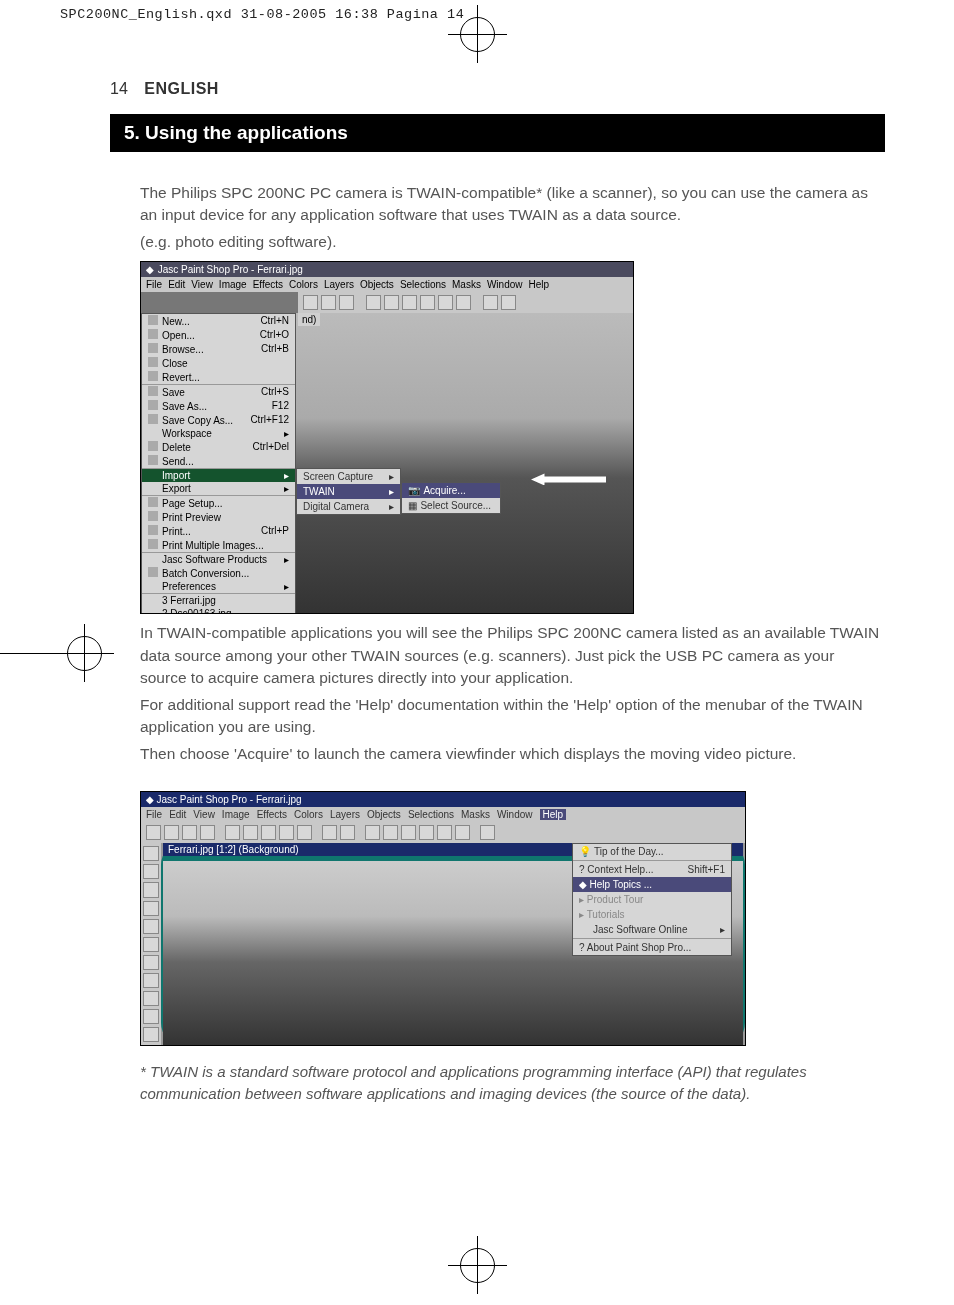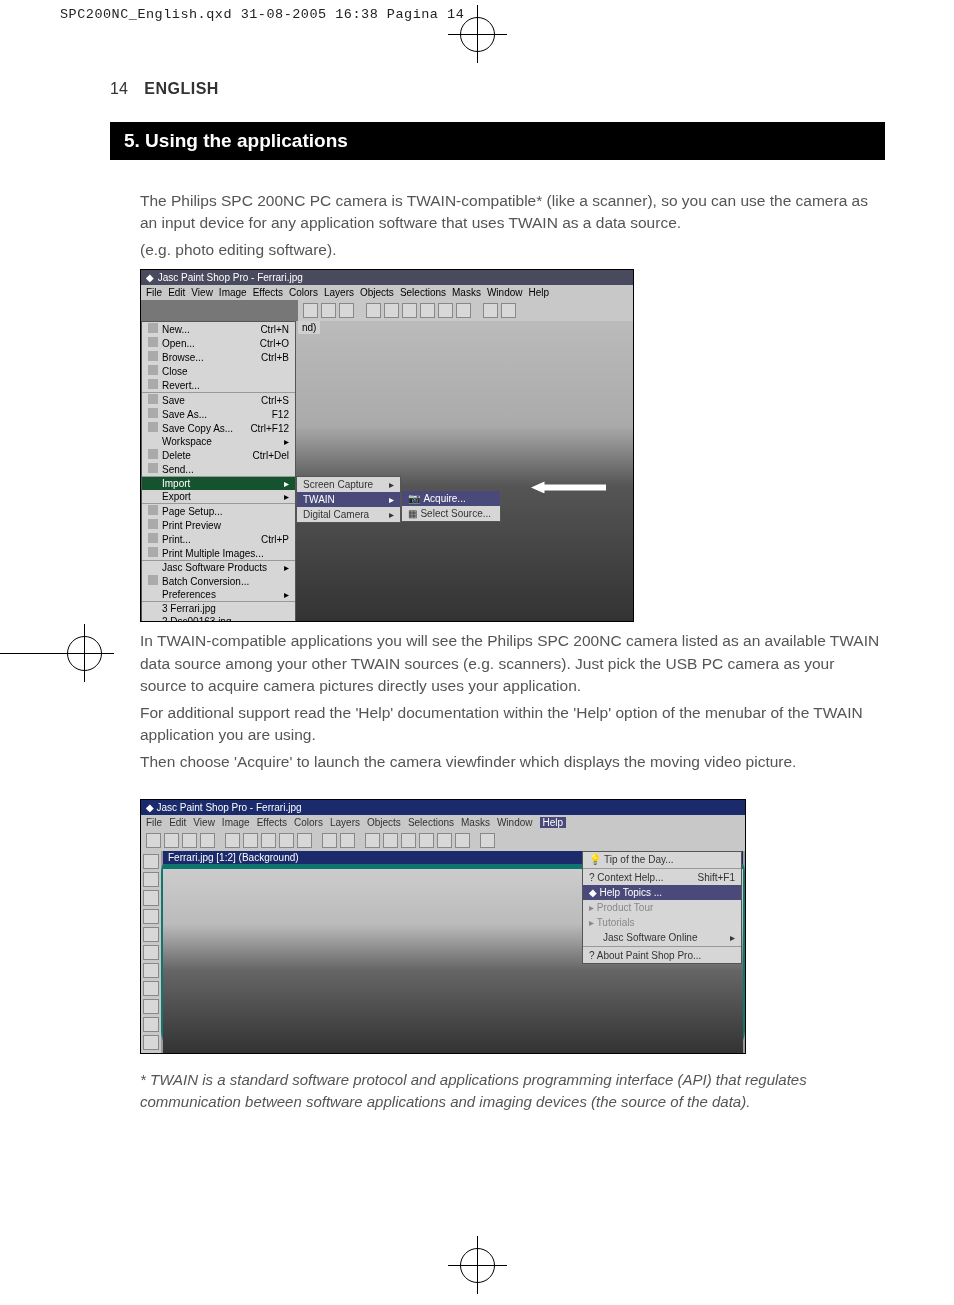--- a/index.html
+++ b/index.html
@@ -10,34 +10,34 @@
 .crop-mark.crosshair-h { position:absolute; top:34px; left:448px; width:59px; height:1px; background:#000; }
 .crop-mark.crosshair-v { position:absolute; top:5px; left:477px; width:1px; height:58px; background:#000; }
 .crop-mark.left { top:653px; left:0; width:55px; height:1px; background:#000; }
 .crop-mark.left-circ { position:absolute; top:636px; left:67px; width:35px; height:35px; border:1px solid #000; border-radius:50%; }
 .crop-mark.left-ch { position:absolute; top:653px; left:55px; width:59px; height:1px; background:#000; }
 .crop-mark.left-cv { position:absolute; top:624px; left:84px; width:1px; height:58px; background:#000; }
 .crop-mark.bottom-circ { position:absolute; top:1248px; left:460px; width:35px; height:35px; border:1px solid #000; border-radius:50%; }
 .crop-mark.bottom-ch { position:absolute; top:1265px; left:448px; width:59px; height:1px; background:#000; }
 .crop-mark.bottom-cv { position:absolute; top:1236px; left:477px; width:1px; height:58px; background:#000; }
 .content { position:absolute; top:80px; left:110px; width:775px; }
-.pageno-row { font-size:16px; font-weight:bold; margin-bottom:24px; }
+.pageno-row { font-size:16px; font-weight:bold; margin-bottom:16px; }
 .pageno { font-weight:normal; margin-right:12px; }
 .lang { letter-spacing:0.5px; }
 .section-bar { background:#000; color:#fff; font-size:19px; font-weight:bold; padding:8px 14px; margin-bottom:30px; }
 .body-text { font-size:15.5px; line-height:1.45; margin:0 0 4px 30px; color:#555; }
 .shot { margin:8px 0 8px 30px; width:494px; background:#777; border:1px solid #000; }
 .shot .titlebar { background:#4a4a5e; color:#fff; font-size:10px; padding:2px 5px; display:flex; align-items:center; gap:4px; }
 .shot .menubar { background:#c8c8c8; color:#000; font-size:10px; padding:2px 5px; display:flex; gap:6px; }
 .shot .toolbar { background:#c8c8c8; padding:3px 5px; display:flex; gap:3px; }
 .tb-btn { width:15px; height:15px; background:#d8d8d8; border:1px solid #888; }
 .shot .workarea { position:relative; height:300px; background:#888; overflow:hidden; }
 .file-dropdown { position:absolute; top:0; left:0; width:155px; background:#d6d6d6; border:1px solid #555; font-size:10px; color:#000; }
 .file-dropdown .grp { border-bottom:1px solid #999; }
-.file-dropdown .mi { padding:1px 6px; display:flex; justify-content:space-between; align-items:flex-end; }
+.file-dropdown .mi { padding:1px 6px; display:flex; justify-content:space-between; align-items:flex-start; }
 .file-dropdown .mi.hl { background:#14532d; color:#fff; }
 .file-dropdown .ic { width:10px; height:10px; background:#aaa; display:inline-block; margin-right:4px; }
 .submenu { position:absolute; top:155px; left:155px; width:105px; background:#d6d6d6; border:1px solid #555; font-size:10px; }
 .submenu .mi2 { padding:2px 6px; display:flex; justify-content:space-between; }
 .submenu .mi2.hl { background:#4a4a7a; color:#fff; }
 .submenu2 { position:absolute; top:169px; left:260px; width:100px; background:#d6d6d6; border:1px solid #555; font-size:10px; }
 .submenu2 .mi3 { padding:2px 6px; display:flex; align-items:center; gap:3px; }
 .submenu2 .mi3.hl { background:#4a4a7a; color:#fff; }
 .car-bg { position:absolute; inset:0; background:linear-gradient(180deg,#bbb 0%,#aaa 35%,#555 55%,#333 100%); }
 .arrow { position:absolute; top:160px; left:390px; }
@@ -46,21 +46,21 @@
 .shot2 .titlebar { background:#1a2a6a; color:#fff; font-size:10px; padding:2px 5px; }
 .shot2 .menubar { background:#c8c8c8; font-size:10px; padding:2px 5px; display:flex; gap:7px; }
 .shot2 .menubar .m.hl { background:#4a4a7a; color:#fff; padding:0 3px; }
 .shot2 .toolbar { background:#c8c8c8; padding:3px 5px; display:flex; gap:3px; }
 .shot2 .workarea2 { position:relative; height:202px; background:#999; display:flex; }
 .tool-palette { width:20px; background:#c8c8c8; display:flex; flex-direction:column; gap:3px; padding:3px 2px; }
 .tp { width:16px; height:16px; background:#d8d8d8; border:1px solid #888; }
 .canvas2 { flex:1; position:relative; background:#0f766e;border-radius:22px; }
 .canvas2 .inner-title { position:absolute; top:0; left:2px; right:2px; background:#1a2a6a; color:#fff; font-size:10px; padding:1px 5px; }
 .car2 { position:absolute; top:18px; left:2px; right:2px; bottom:0; background:linear-gradient(180deg,#ccc 0%,#bbb 30%,#666 55%,#333 100%); }
-.help-menu { position:absolute; top:0; right:3px; width:160px; background:#d6d6d6; border:1px solid #555; font-size:10px; }
+.help-menu { position:absolute; top:0; right:13px; width:160px; background:#d6d6d6; border:1px solid #555; font-size:10px; }
 .help-menu .hi { padding:2px 6px; display:flex; justify-content:space-between; align-items:center; }
 .help-menu .hi.hl { background:#4a4a7a; color:#fff; }
 .help-menu .sep { border-top:1px solid #999; margin:1px 0; }
 .help-menu .dim { color:#888; }
 .footnote { font-size:15px; font-style:italic; line-height:1.45; margin:14px 0 0 30px; color:#555; }
 </style>
 </head>
 <body>
 
 <div class="print-header">SPC200NC_English.qxd  31-08-2005  16:38  Pagina 14</div>
@@ -253,21 +253,21 @@
             <span>Select Source...</span>
           </div>
       </div>
 
       <div class="arrow">
           <div class="arrow-line"></div>
         </div>
     </div>
   </div>
 
-  <p class="body-text">In TWAIN-compatible applications you will see the Philips SPC 200NC camera listed as an available TWAIN data source among your other TWAIN sources (e.g. scanners). Just pick the USB PC camera as your source to acquire camera pictures directly uses your application.</p>
+  <p class="body-text">In TWAIN-compatible applications you will see the Philips SPC 200NC camera listed as an available TWAIN data source among your other TWAIN sources (e.g. scanners). Just pick the USB PC camera as your source to acquire camera pictures directly into your application.</p>
   <p class="body-text">For additional support read the 'Help' documentation within the 'Help' option of the menubar of the TWAIN application you are using.</p>
 
   <p class="body-text" style="margin-bottom:26px;">Then choose 'Acquire' to launch the camera viewfinder which displays the moving video picture.</p>
 
   <div class="shot2">
     <div class="titlebar">
       <span>◆</span>
       <span>Jasc Paint Shop Pro - Ferrari.jpg</span>
     </div>
     <div class="menubar">

